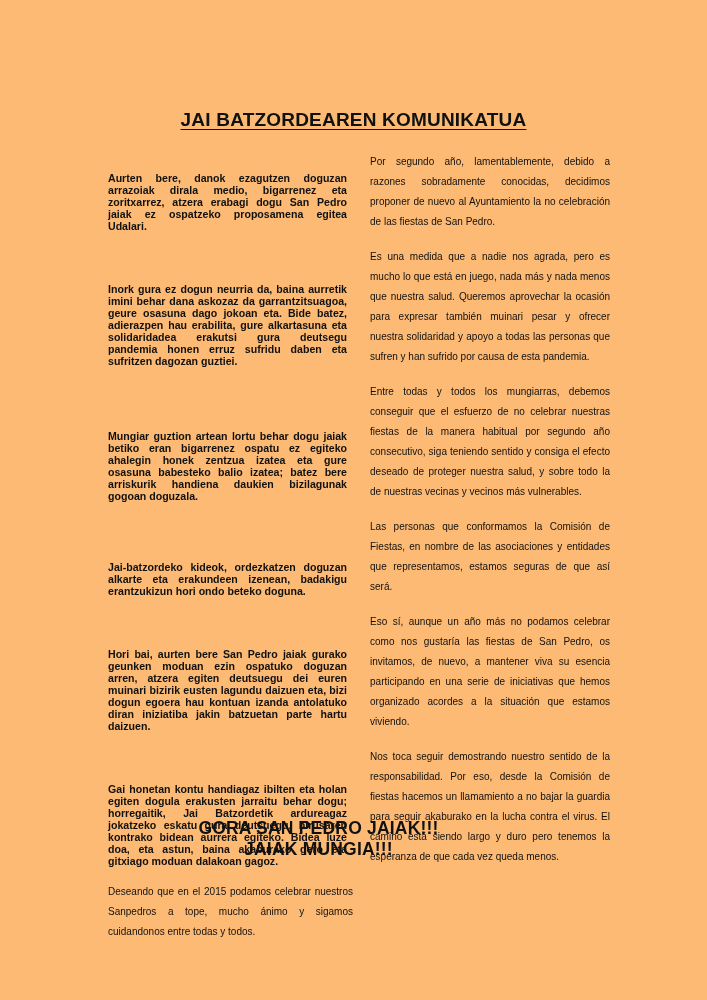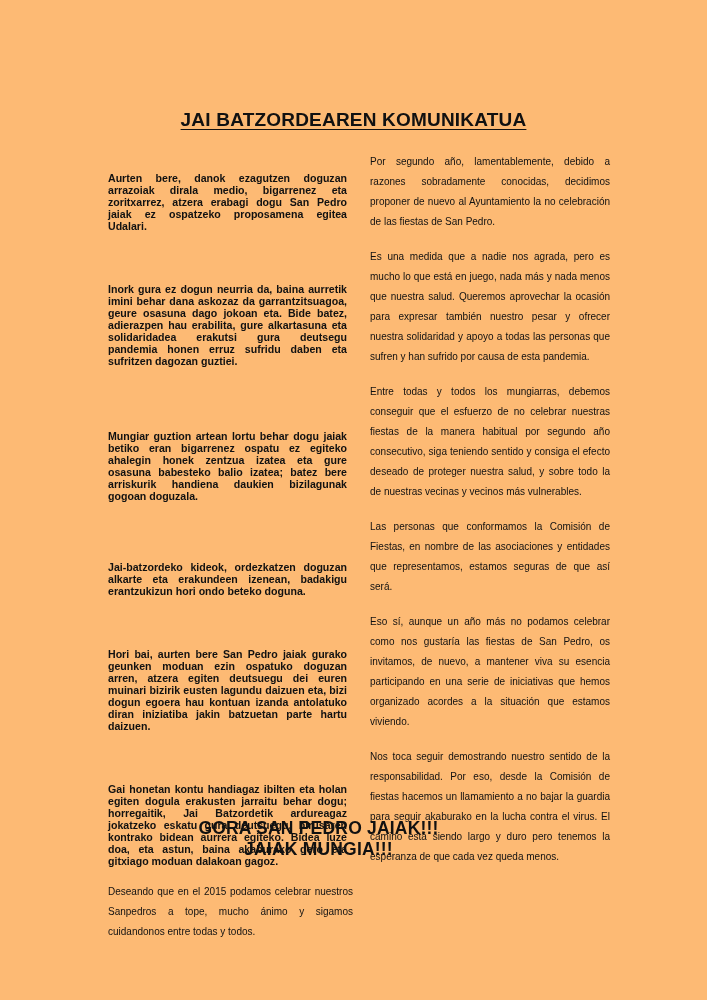--- a/index.html
+++ b/index.html
@@ -91,21 +91,21 @@
       <div class="col col-es">
         <p>Por segundo año, lamentablemente, debido a razones sobradamente conocidas, decidimos proponer de nuevo al Ayuntamiento la no celebración de las fiestas de San Pedro.</p>
       </div>
     </div>
 
     <div class="row">
       <div class="col col-eu">
         <p>Inork gura ez dogun neurria da, baina aurretik imini behar dana askozaz da garrantzitsuagoa, geure osasuna dago jokoan eta. Bide batez, adierazpen hau erabilita, gure alkartasuna eta solidaridadea erakutsi gura deutsegu pandemia honen erruz sufridu daben eta sufritzen dagozan guztiei.</p>
       </div>
       <div class="col col-es">
-        <p>Es una medida que a nadie nos agrada, pero es mucho lo que está en juego, nada más y nada menos que nuestra salud. Queremos aprovechar la ocasión para expresar también nuestro pesar y ofrecer nuestra solidaridad y apoyo a todas las personas que sufren y han sufrido por causa de esta pandemia.</p>
+        <p>Es una medida que a nadie nos agrada, pero es mucho lo que está en juego, nada más y nada menos que nuestra salud. Queremos aprovechar la ocasión para expresar también muinari pesar y ofrecer nuestra solidaridad y apoyo a todas las personas que sufren y han sufrido por causa de esta pandemia.</p>
       </div>
     </div>
 
     <div class="row">
       <div class="col col-eu">
         <p>Mungiar guztion artean lortu behar dogu jaiak betiko eran bigarrenez ospatu ez egiteko ahalegin honek zentzua izatea eta gure osasuna babesteko balio izatea; batez bere arriskurik handiena daukien bizilagunak gogoan doguzala.</p>
       </div>
       <div class="col col-es">
         <p>Entre todas y todos los mungiarras, debemos conseguir que el esfuerzo de no celebrar nuestras fiestas de la manera habitual por segundo año consecutivo, siga teniendo sentido y consiga el efecto deseado de proteger nuestra salud, y sobre todo la de nuestras vecinas y vecinos más vulnerables.</p>
       </div>

